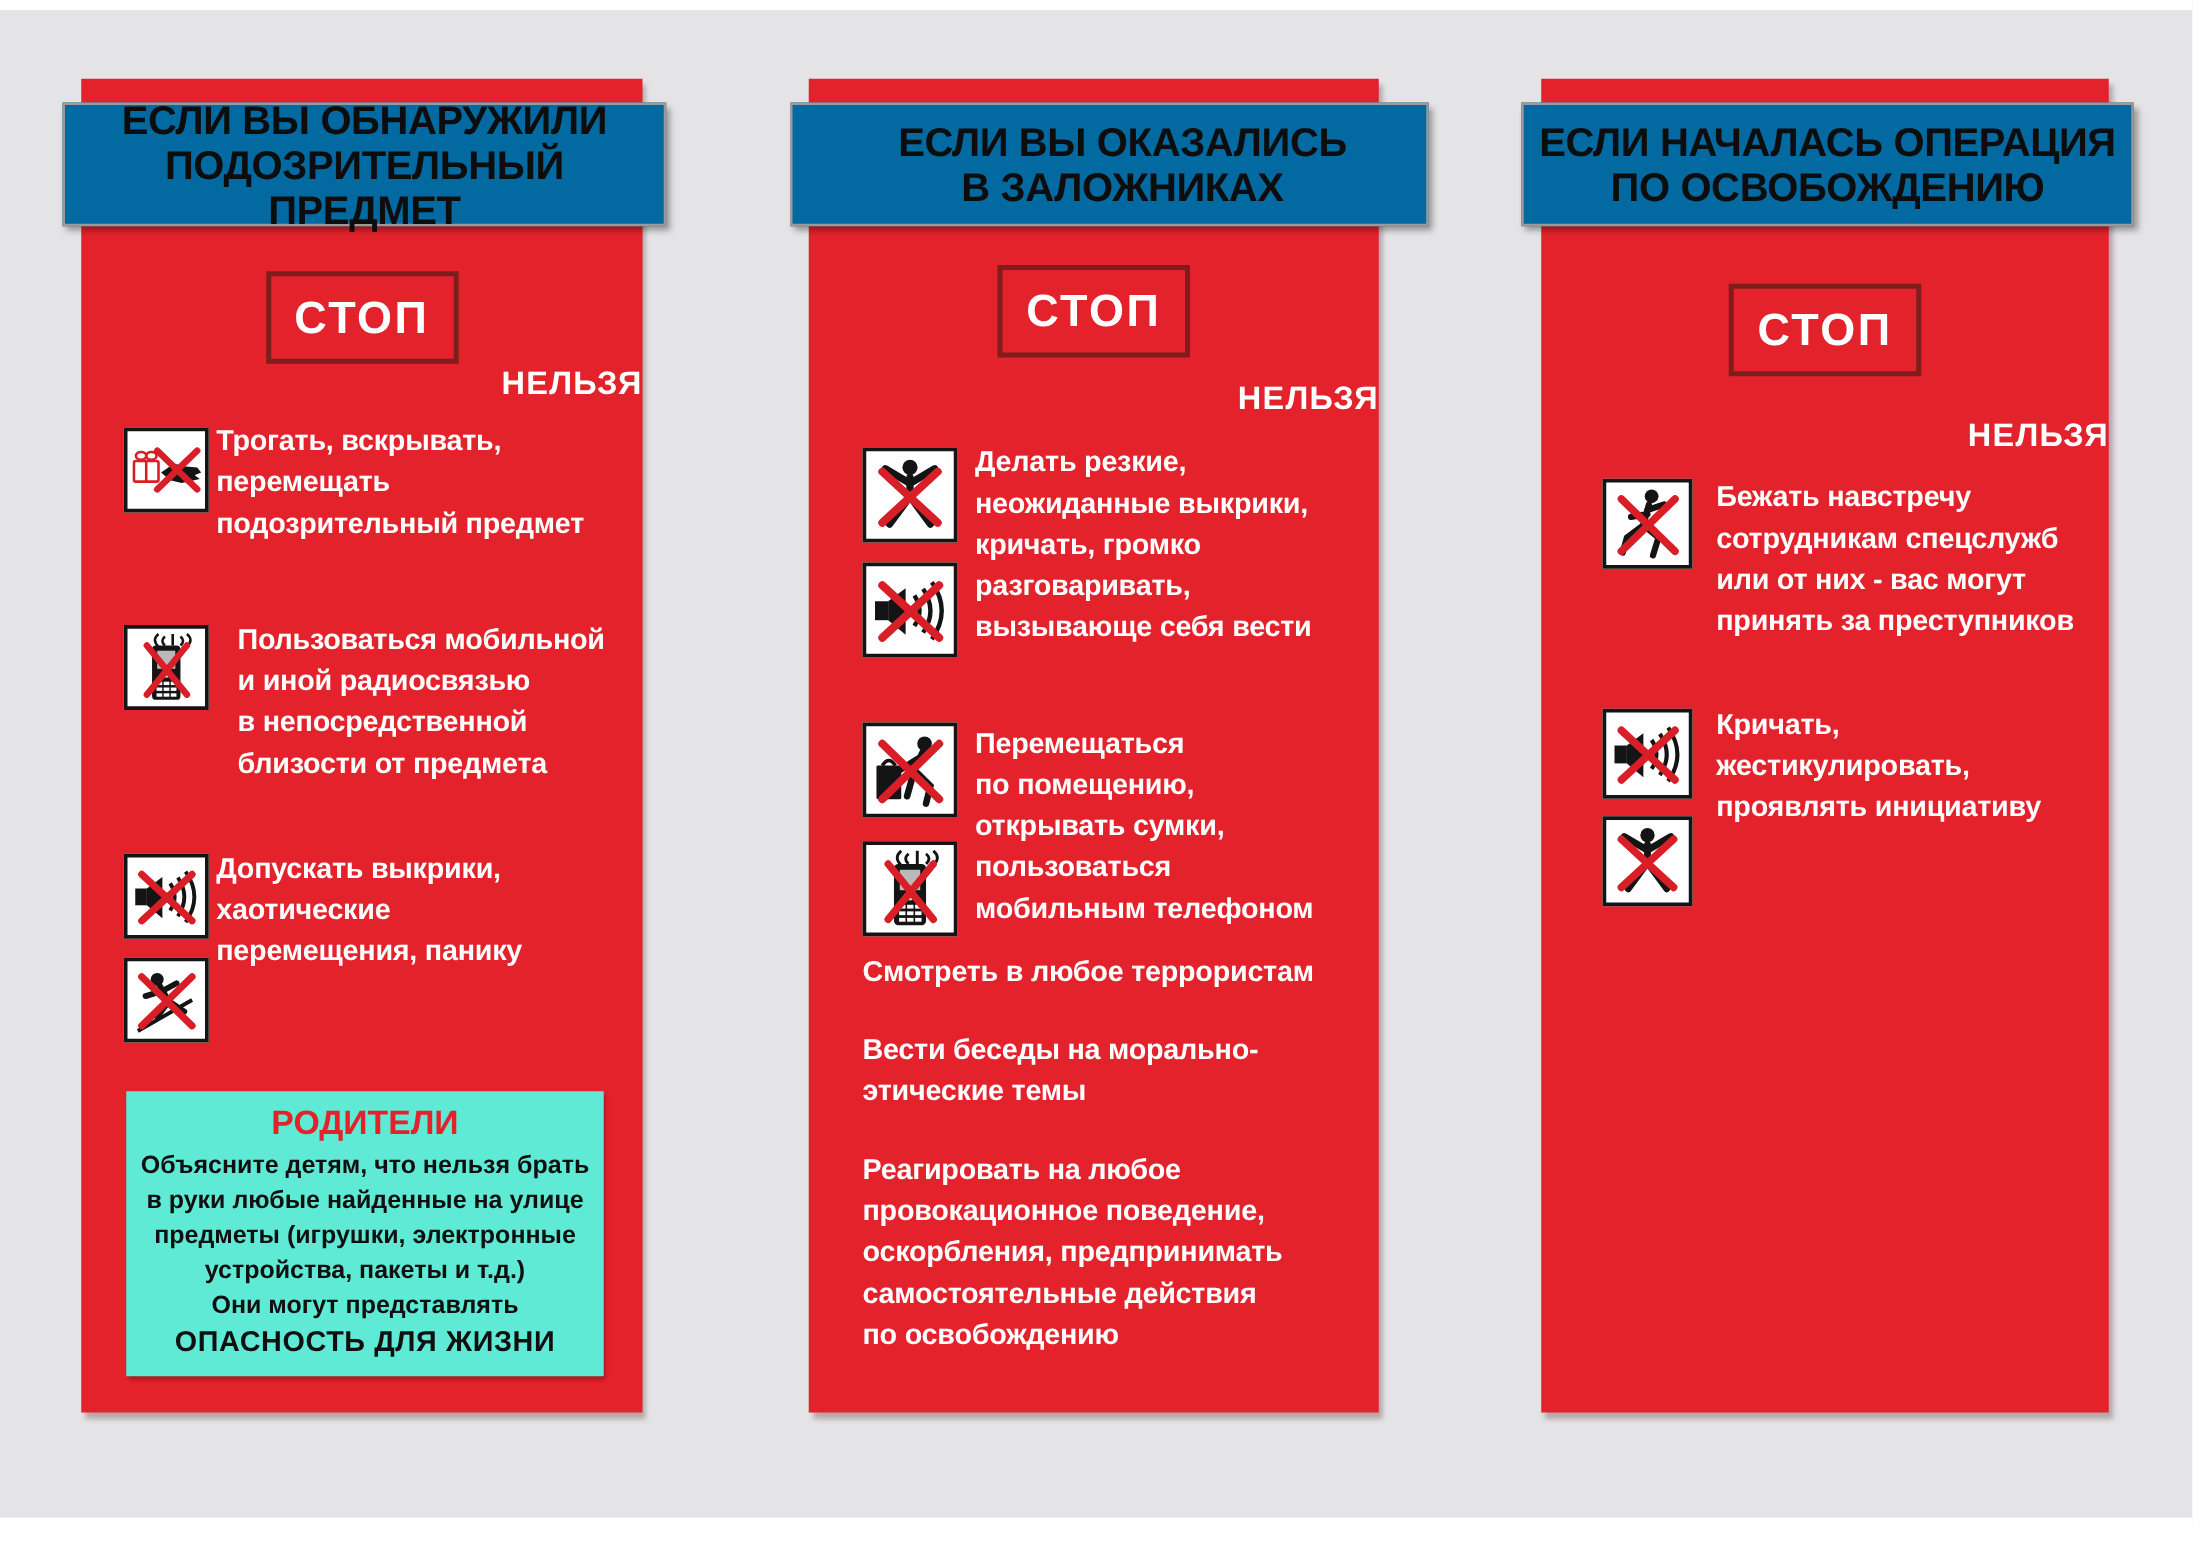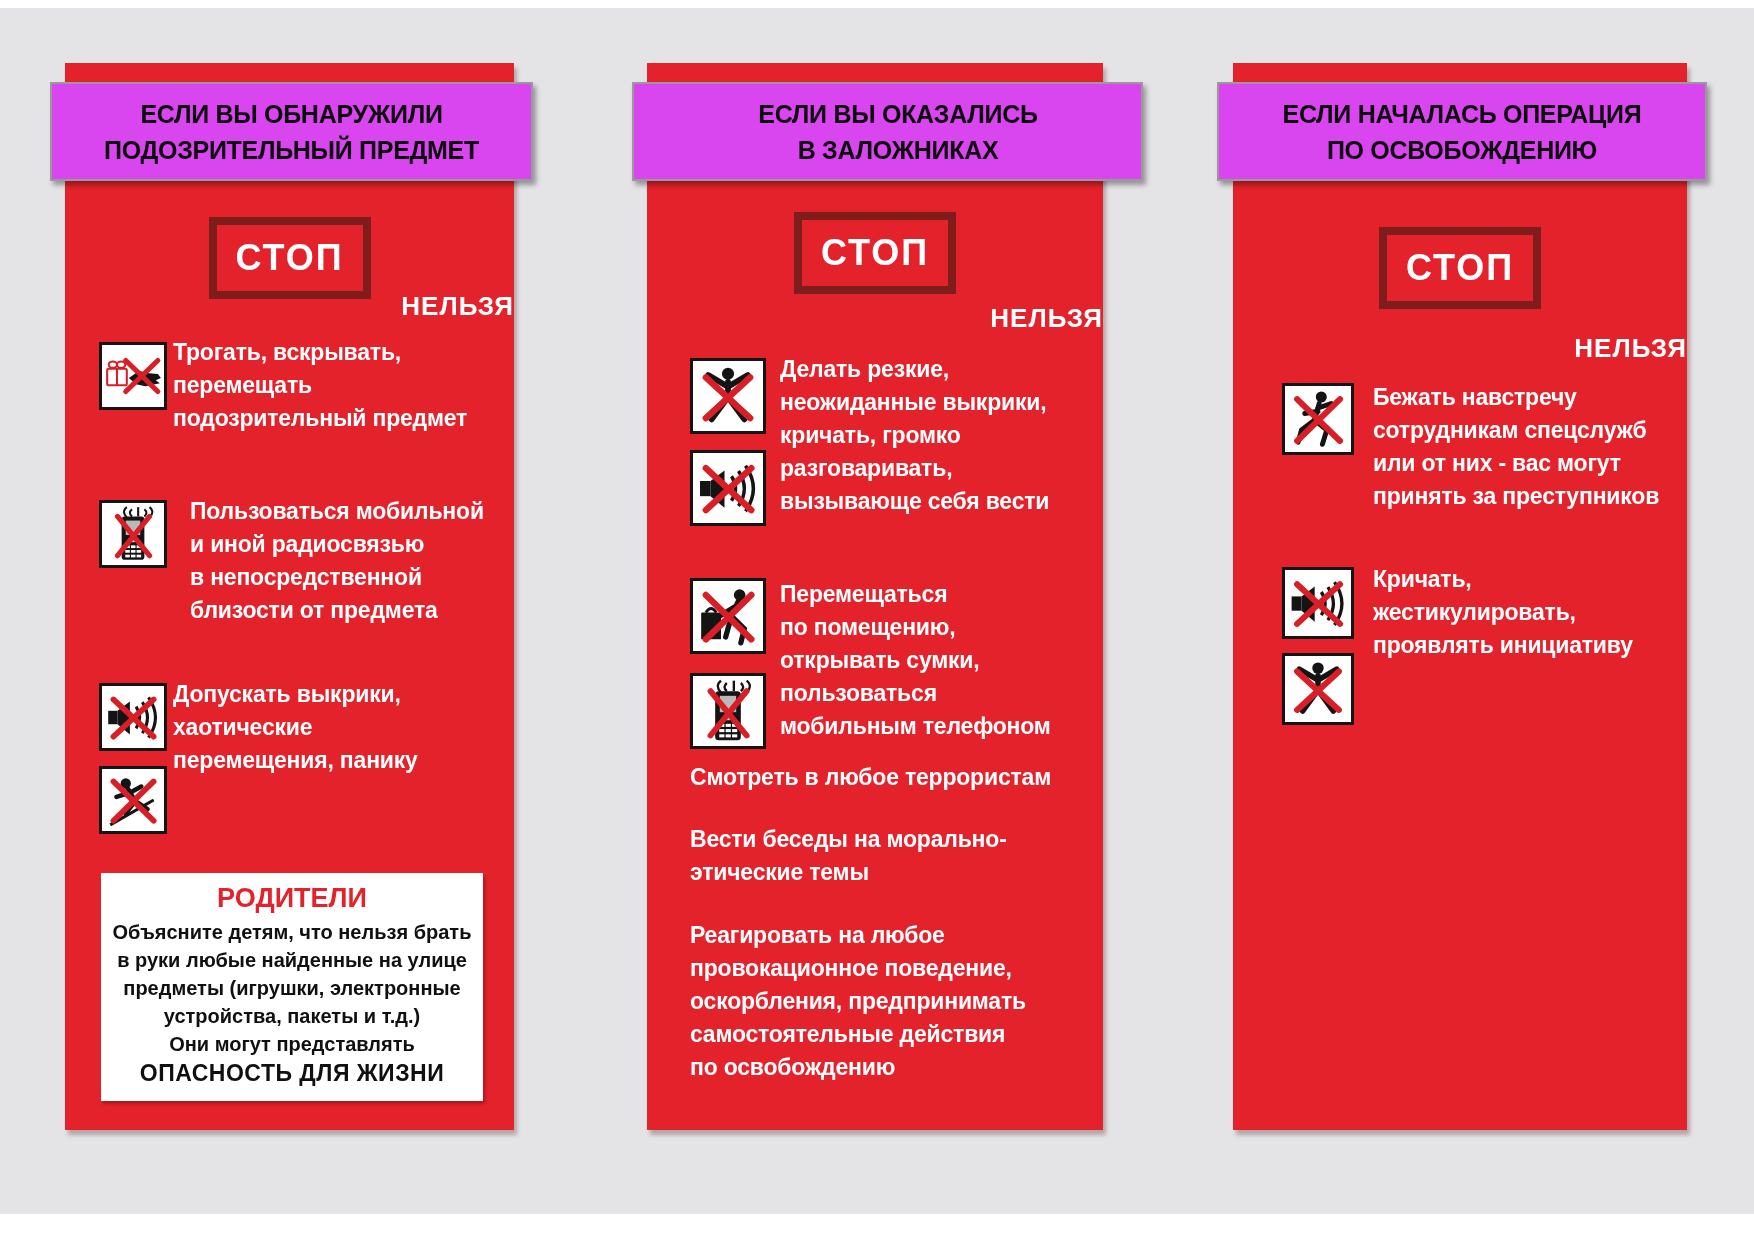--- a/index.html
+++ b/index.html
@@ -4,38 +4,38 @@
 <style>
   html,body{margin:0;padding:0;background:#fff;}
   .page{position:relative;width:1754px;height:1241px;background:#ffffff;overflow:hidden;
         font-family:"Liberation Sans", sans-serif;}
   .gray-band{position:absolute;left:0;top:8px;width:1754px;height:1206px;background:#e4e4e6;}
   .panel{position:absolute;top:63px;height:1067px;background:#e3222b;
          box-shadow:3px 5px 4px rgba(110,70,70,0.40);}
   .p1{left:65px;width:449px;}
   .p2{left:647px;width:456px;}
   .p3{left:1233px;width:454px;}
-  .plate{position:absolute;top:82px;height:95px;background:#d946ef;border:2px solid #9a9a9a;
+  .plate{position:absolute;top:82px;height:95px;background:#0369a1;border:2px solid #9a9a9a;
          box-shadow:3px 4px 5px rgba(0,0,0,0.35);display:flex;align-items:center;justify-content:center;
-         text-align:center;font-weight:bold;font-size:25px;line-height:36px;color:#0d0d0d;
+         text-align:center;font-weight:bold;font-size:32px;line-height:36px;color:#0d0d0d;
          white-space:pre-line;letter-spacing:-0.3px;}
   .plate1{left:50px;width:479px;}
   .plate2{left:632px;width:486px;padding-left:21px;}
   .plate3{left:1217px;width:486px;}
   .stop-box{position:absolute;left:50%;transform:translateX(-50%);width:146px;height:66px;
-            border:8px solid #7f1d1d;color:#ffffff;font-weight:bold;font-size:36px;letter-spacing:2px;
+            border:4px solid #7f1d1d;color:#ffffff;font-weight:bold;font-size:36px;letter-spacing:2px;
             display:flex;align-items:center;justify-content:center;}
   .nelzya{position:absolute;left:0;width:100%;text-align:right;color:#ffffff;font-weight:bold;
           font-size:26px;letter-spacing:1px;}
   .icon-sq{position:absolute;width:62px;height:62px;background:#ffffff;border:3px solid #141414;
            box-sizing:content-box;}
   .icon-sq svg{display:block;width:100%;height:100%;}
   .item-text{position:absolute;color:#ffffff;font-weight:bold;font-size:23px;line-height:33px;
              white-space:pre-line;letter-spacing:-0.2px;}
-  .parents-box{position:absolute;left:36px;top:810px;width:382px;height:228px;background:#ffffff;
+  .parents-box{position:absolute;left:36px;top:810px;width:382px;height:228px;background:#5eead4;
                text-align:center;box-shadow:2px 3px 3px rgba(0,0,0,0.25);}
   .parents-title{margin-top:10px;color:#e3222b;font-weight:bold;font-size:27px;}
   .parents-body{margin-top:4px;color:#101010;font-weight:bold;font-size:20px;line-height:28px;
                 white-space:pre-line;}
   .parents-emph{color:#101010;font-weight:bold;font-size:23px;line-height:30px;letter-spacing:0.5px;}
   .hidden-defs{position:absolute;width:0;height:0;overflow:hidden;}
 </style>
 </head>
 <body>
 

